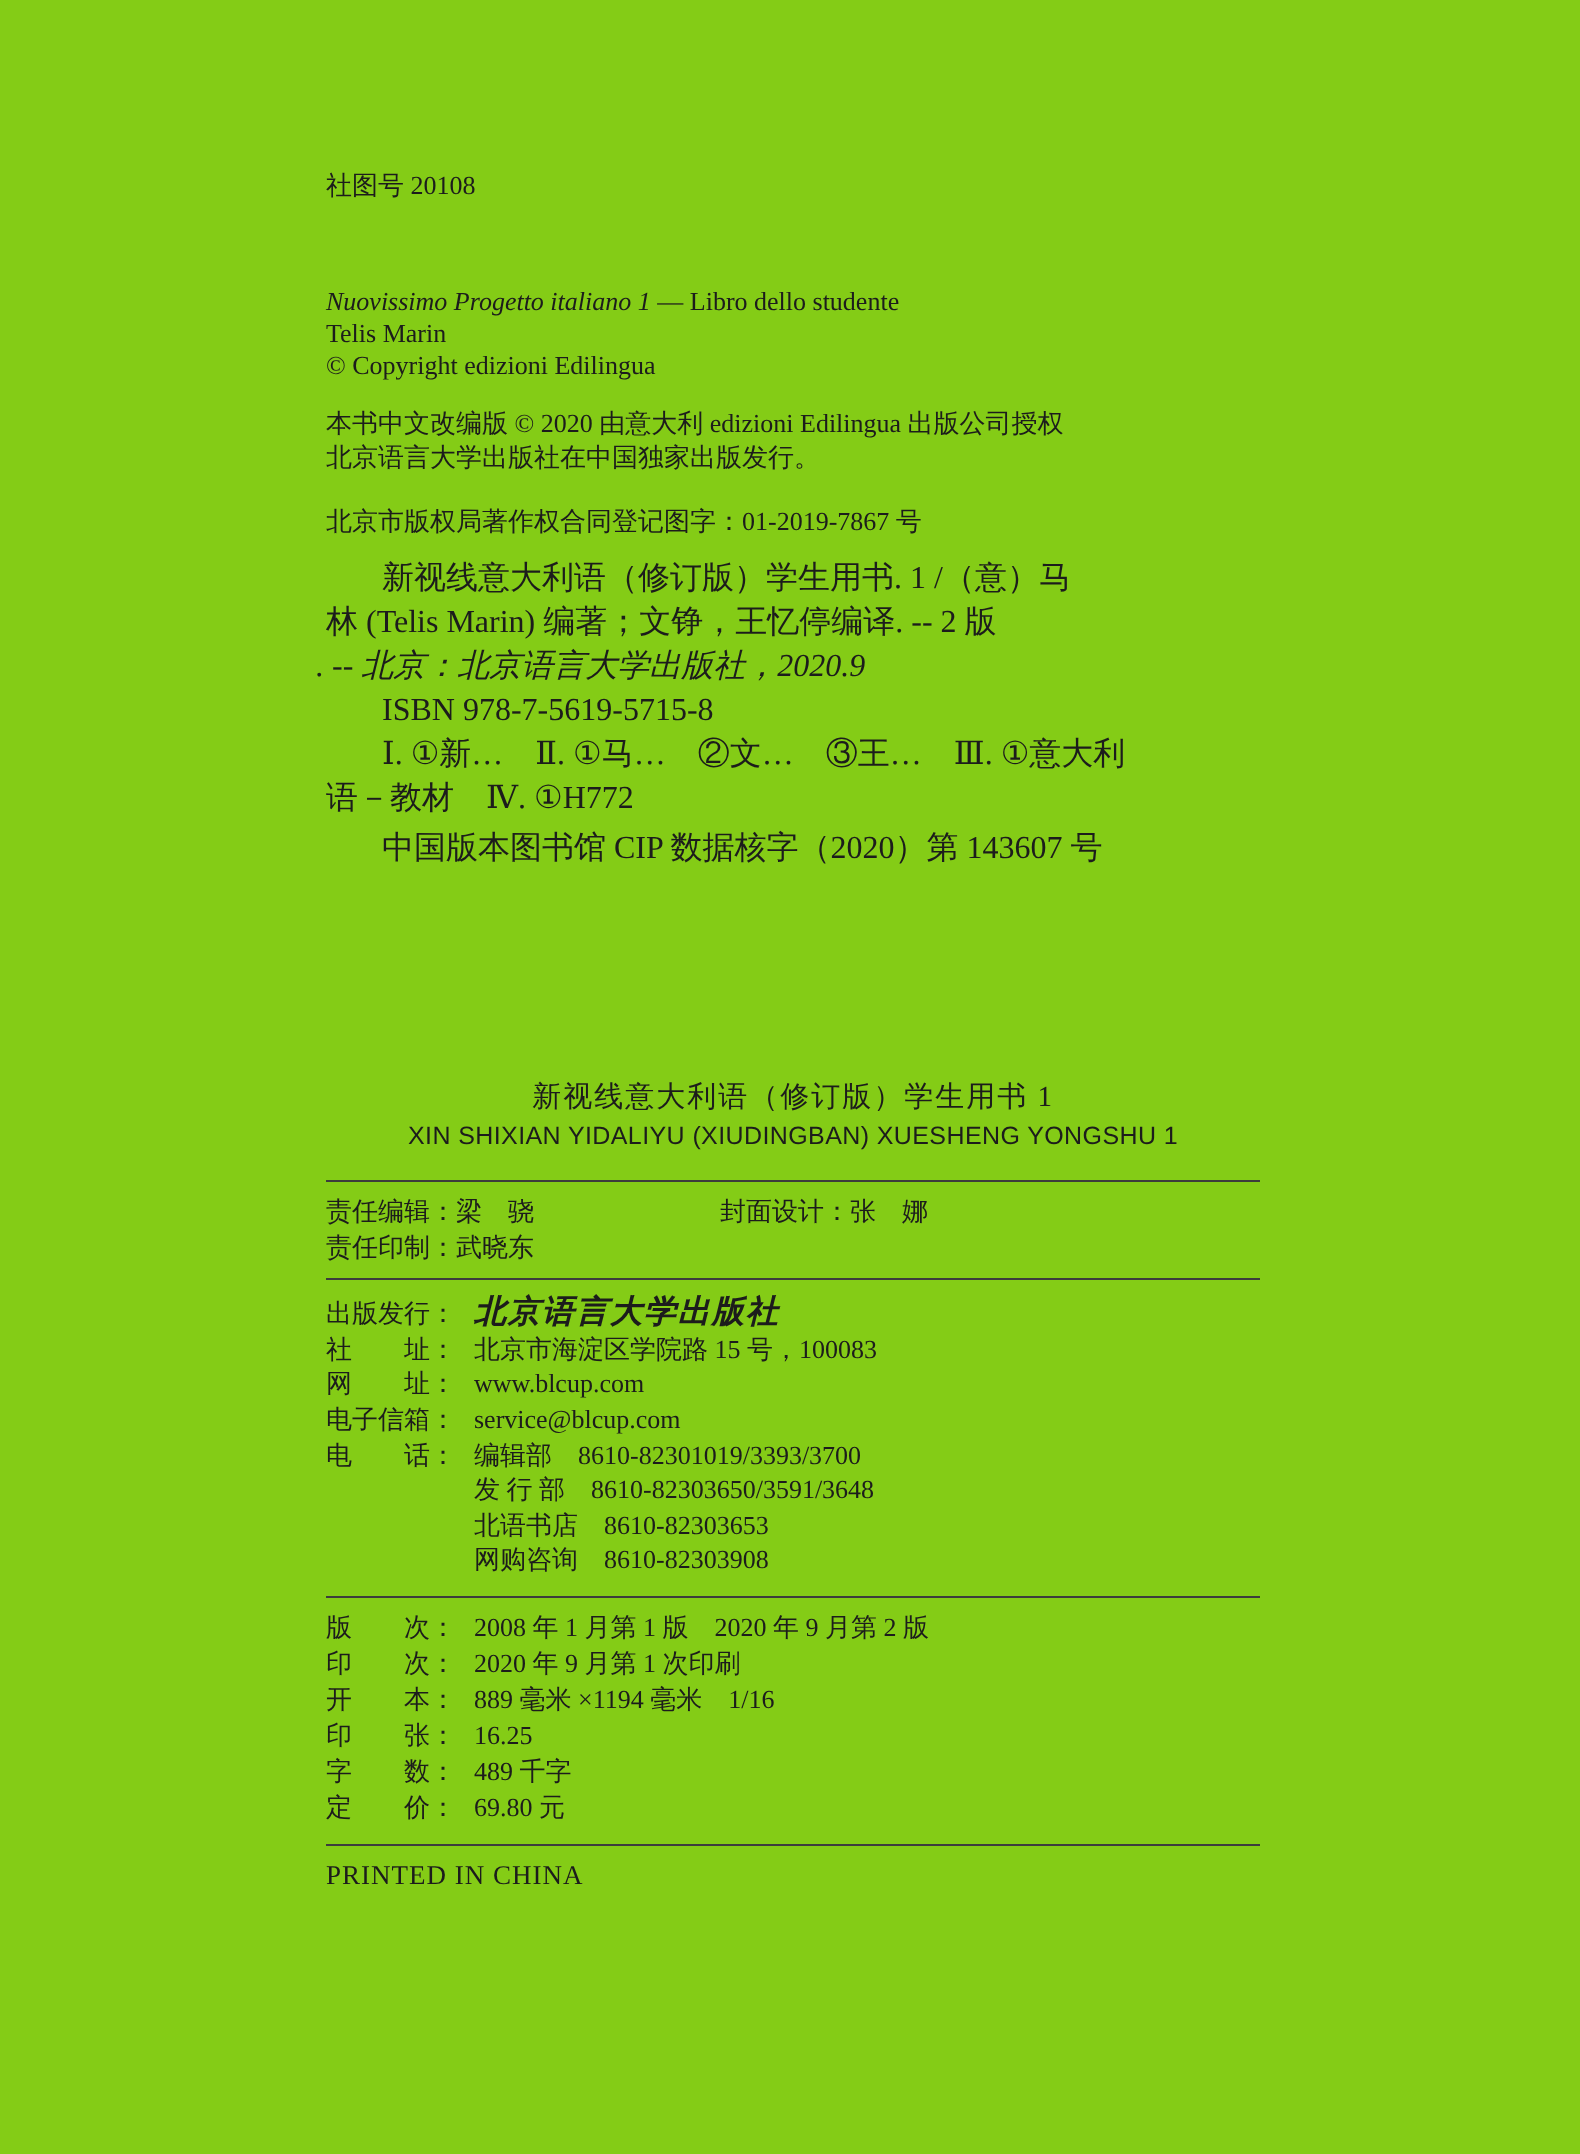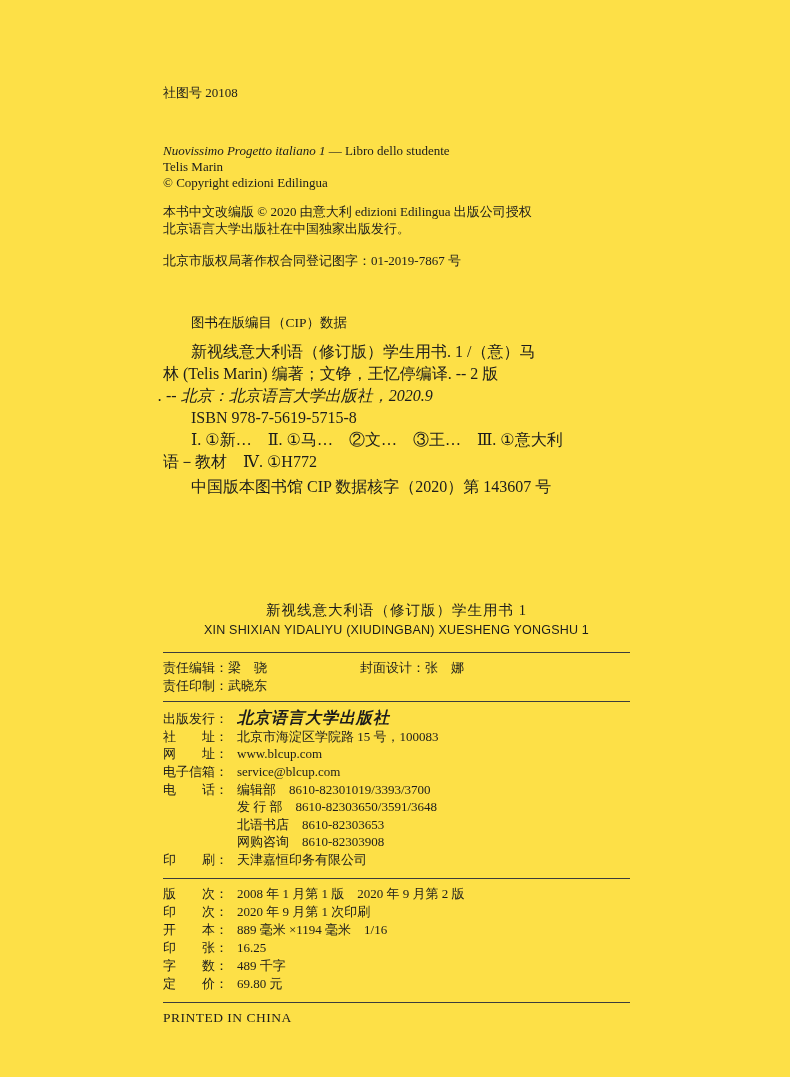--- a/index.html
+++ b/index.html
@@ -1,19 +1,19 @@
 <!DOCTYPE html>
 <html><head>
 <meta charset="utf-8">
 <style>
   html,body{margin:0;padding:0;background:#ffffff;}
   .page{
     position:relative;
     width:790px;height:1077px;
-    background:#fde047;
+    background:#84cc16;
     font-family:"Liberation Serif","DejaVu Serif",serif;
     color:#1c1c1c;
     font-size:13px;
     overflow:hidden;
   }
   .content{position:absolute;left:163px;top:0;width:467px;}
   .book-id{margin-top:84px;font-size:13px;}
   .orig{margin-top:41px;line-height:16px;}
   .italic{font-style:italic;}
   .license{margin-top:12px;line-height:17px;}
@@ -54,21 +54,20 @@
       <div>© Copyright edizioni Edilingua</div>
     </div>
 
     <div class="license">
       <div>本书中文改编版 © 2020 由意大利 edizioni Edilingua 出版公司授权</div>
       <div>北京语言大学出版社在中国独家出版发行。</div>
     </div>
 
     <div class="registration">北京市版权局著作权合同登记图字：01-2019-7867 号</div>
 
-    <div class="cip-heading">图书在版编目（CIP）数据</div>
 
     <div class="cip-block">
       <div class="cip-line ind-a">新视线意大利语（修订版）学生用书. 1 /（意）马</div>
       <div class="cip-line ind-b">林 (Telis Marin) 编著；文铮，王忆停编译. -- 2 版</div>
       <div class="cip-line ind-c">. -- 北京：北京语言大学出版社，2020.9</div>
       <div class="cip-line ind-a">ISBN 978-7-5619-5715-8</div>
       <div class="cip-line ind-a">Ⅰ. ①新…　Ⅱ. ①马…　②文…　③王…　Ⅲ. ①意大利</div>
       <div class="cip-line ind-b">语－教材　Ⅳ. ①H772</div>
       <div class="cip-line ind-a cip-last">中国版本图书馆 CIP 数据核字（2020）第 143607 号</div>
     </div>
@@ -93,21 +92,20 @@
 
     <div class="pub-block">
       <div class="row"><span class="lbl">出版发行：</span><span class="pub-logo">北京语言大学出版社</span></div>
       <div class="row"><span class="lbl">社　　址：</span><span>北京市海淀区学院路 15 号，100083</span></div>
       <div class="row"><span class="lbl">网　　址：</span><span>www.blcup.com</span></div>
       <div class="row"><span class="lbl">电子信箱：</span><span>service@blcup.com</span></div>
       <div class="row"><span class="lbl">电　　话：</span><span>编辑部　8610-82301019/3393/3700</span></div>
       <div class="row"><span class="lbl"></span><span>发 行 部　8610-82303650/3591/3648</span></div>
       <div class="row"><span class="lbl"></span><span>北语书店　8610-82303653</span></div>
       <div class="row"><span class="lbl"></span><span>网购咨询　8610-82303908</span></div>
-      <div class="row"><span class="lbl">印　　刷：</span><span>天津嘉恒印务有限公司</span></div>
     </div>
 
     <div class="rule"></div>
 
     <div class="ed-block">
       <div class="row"><span class="lbl">版　　次：</span><span>2008 年 1 月第 1 版　2020 年 9 月第 2 版</span></div>
       <div class="row"><span class="lbl">印　　次：</span><span>2020 年 9 月第 1 次印刷</span></div>
       <div class="row"><span class="lbl">开　　本：</span><span>889 毫米 ×1194 毫米　1/16</span></div>
       <div class="row"><span class="lbl">印　　张：</span><span>16.25</span></div>
       <div class="row"><span class="lbl">字　　数：</span><span>489 千字</span></div>

